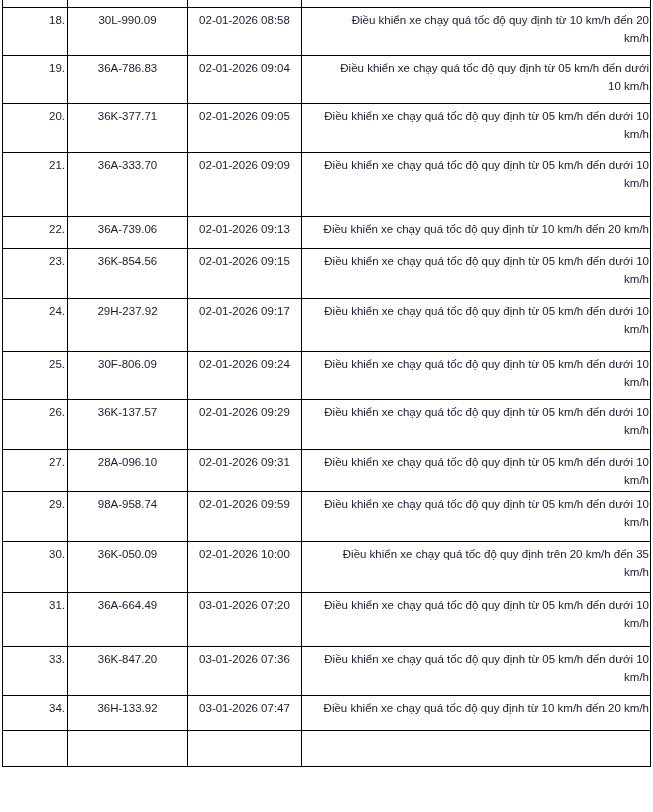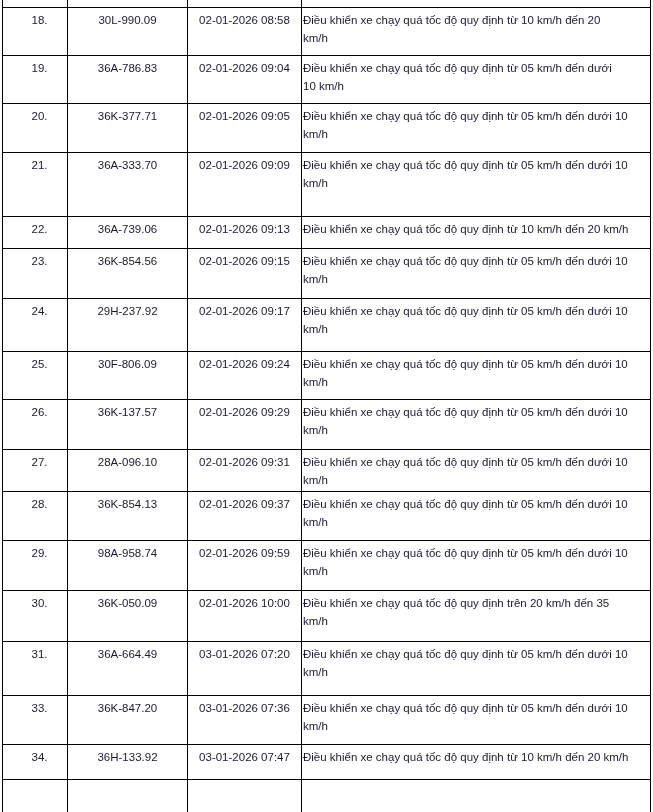--- a/index.html
+++ b/index.html
@@ -19,24 +19,24 @@
     width: 648px;
   }
   td {
     border: 1px solid #000000;
     vertical-align: top;
     padding: 3px 2px 2px 2px;
     line-height: 18px;
     overflow: hidden;
     word-wrap: break-word;
   }
-  td.num  { text-align: center; padding-left: 11px; }
+  td.num  { text-align: right; padding-left: 11px; }
   td.plate { text-align: center; }
   td.date  { text-align: center; }
-  td.desc  { text-align: left; padding-left: 1px; padding-right: 1px; }
+  td.desc  { text-align: right; padding-left: 1px; padding-right: 1px; }
   td.desc div { display: block; }
   tr.partial-top td { border-top: none; height: 7px; padding: 0; line-height: 0; }
   tr.partial-bottom td { height: 30px; }
 </style>
 </head>
 <body>
 
 <table class="violations">
   <colgroup>
     <col style="width:65px">
@@ -134,29 +134,20 @@
       </tr>
       <tr style="height: 39px;">
         <td class="num">27.</td>
         <td class="plate">28A-096.10</td>
         <td class="date">02-01-2026 09:31</td>
         <td class="desc">
           <div>Điều khiển xe chạy quá tốc độ quy định từ 05 km/h đến dưới 10</div>
           <div>km/h</div>
         </td>
       </tr>
-      <tr style="height: 49px;">
-        <td class="num">28.</td>
-        <td class="plate">36K-854.13</td>
-        <td class="date">02-01-2026 09:37</td>
-        <td class="desc">
-          <div>Điều khiển xe chạy quá tốc độ quy định từ 05 km/h đến dưới 10</div>
-          <div>km/h</div>
-        </td>
-      </tr>
       <tr style="height: 50px;">
         <td class="num">29.</td>
         <td class="plate">98A-958.74</td>
         <td class="date">02-01-2026 09:59</td>
         <td class="desc">
           <div>Điều khiển xe chạy quá tốc độ quy định từ 05 km/h đến dưới 10</div>
           <div>km/h</div>
         </td>
       </tr>
       <tr style="height: 51px;">

